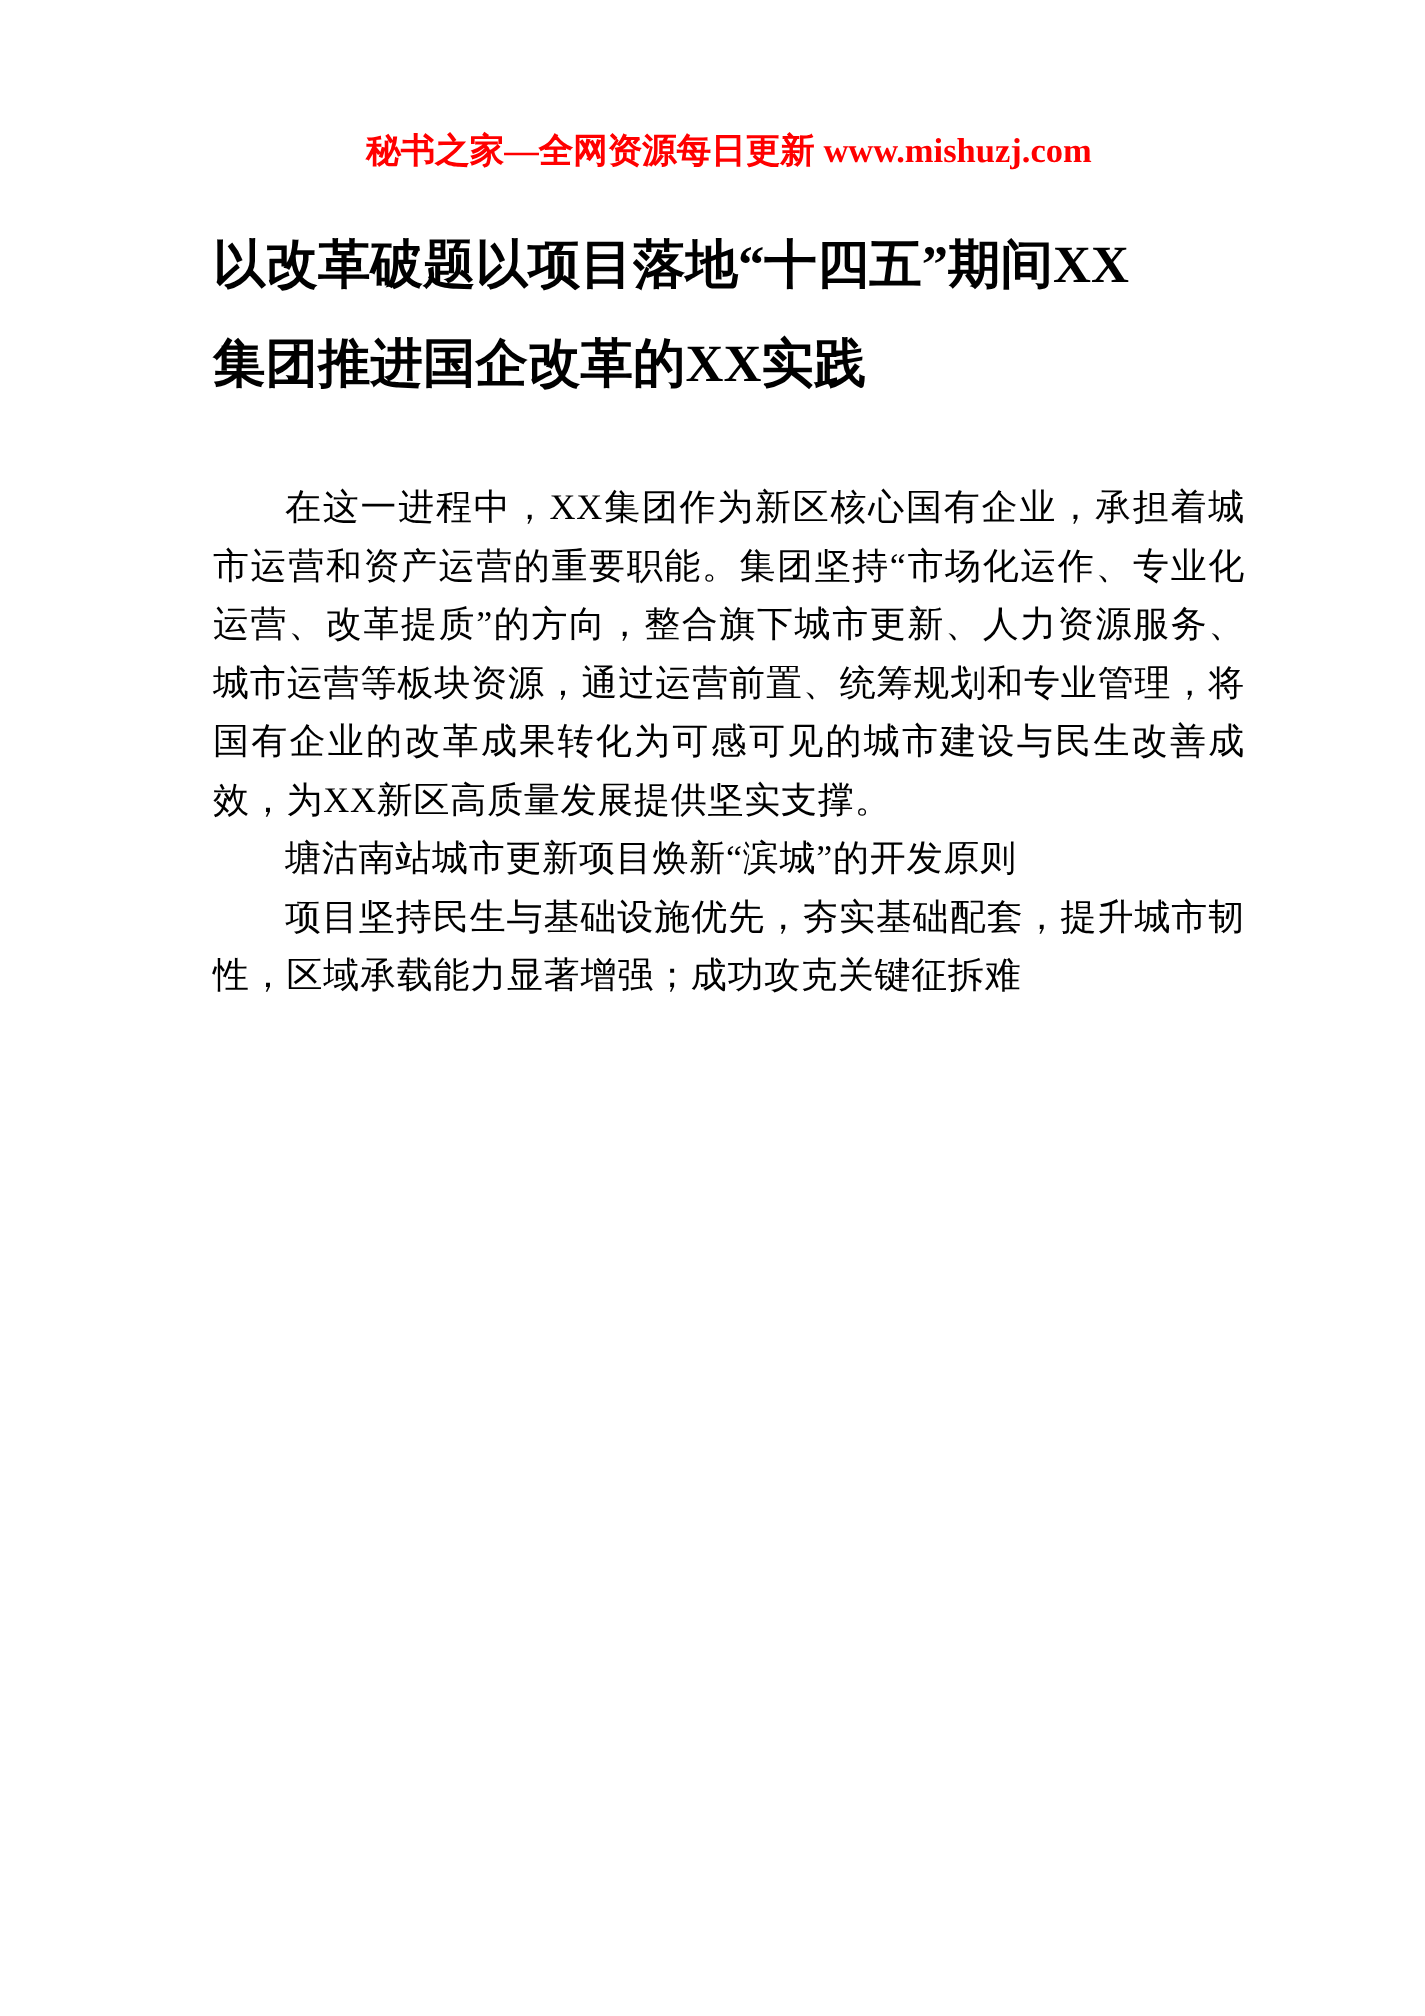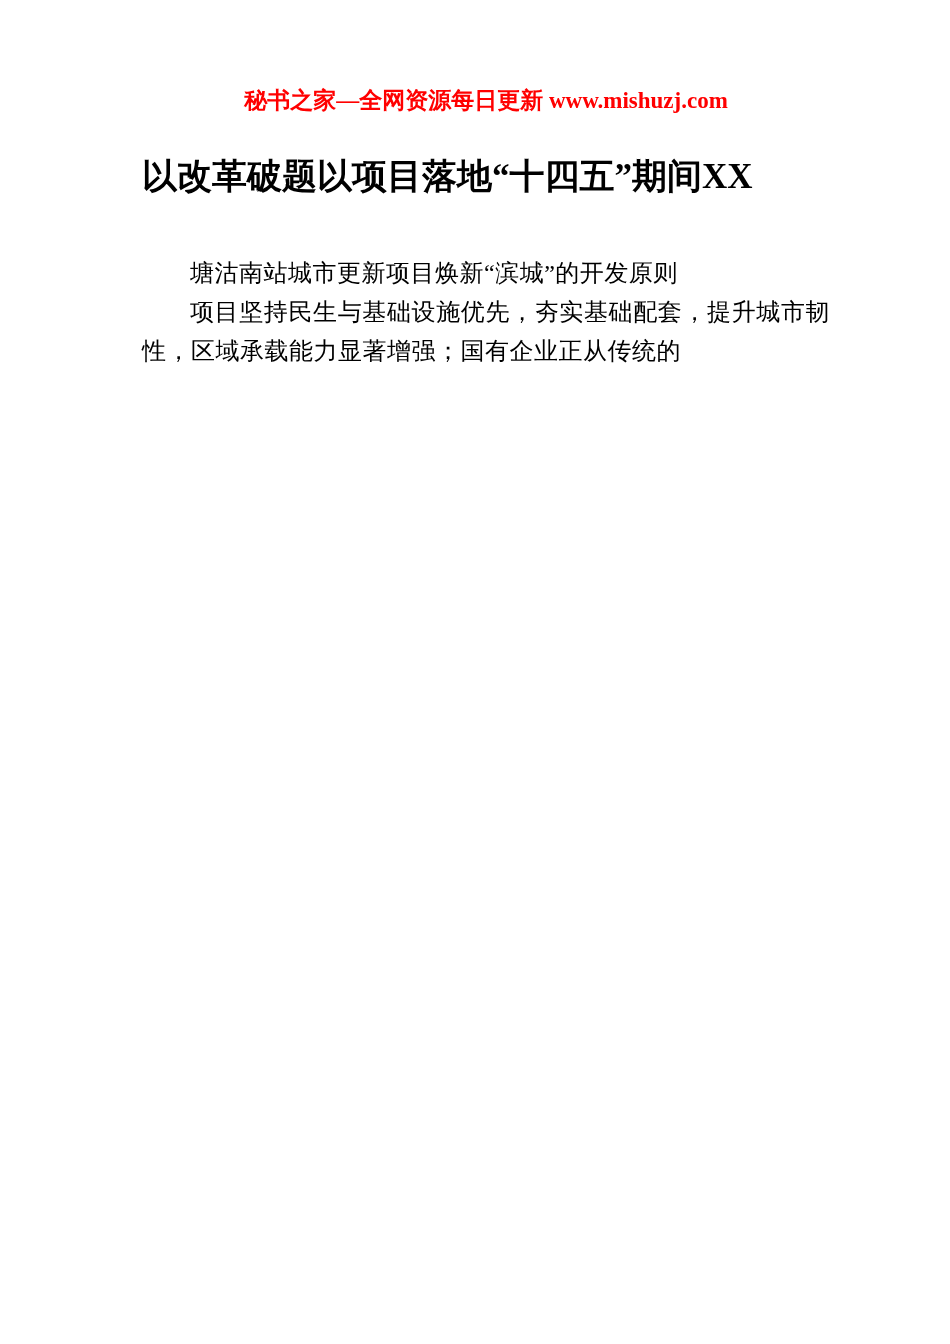--- a/index.html
+++ b/index.html
@@ -58,20 +58,22 @@
 <body>
 
 <div class="page">
 
   <div class="site-header">
     <span class="site-name">秘书之家</span><span class="site-tagline">—全网资源每日更新 </span><span class="site-url">www.mishuzj.com</span>
   </div>
 
   <h1 class="doc-title">
     <span class="title-line">以改革破题以项目落地“十四五”期间XX</span><br>
+    <span class="title-line">集团推进国企改革的XX实践</span>
   </h1>
 
   <div class="doc-body">
+    <p>在这一进程中，XX集团作为新区核心国有企业，承担着城市运营和资产运营的重要职能。集团坚持“市场化运作、专业化运营、改革提质”的方向，整合旗下城市更新、人力资源服务、城市运营等板块资源，通过运营前置、统筹规划和专业管理，将国有企业的改革成果转化为可感可见的城市建设与民生改善成效，为XX新区高质量发展提供坚实支撑。</p>
     <p>塘沽南站城市更新项目焕新“滨城”的开发原则</p>
-    <p>项目坚持民生与基础设施优先，夯实基础配套，提升城市韧性，区域承载能力显著增强；国有企业正从传统的</p>
+    <p>项目坚持民生与基础设施优先，夯实基础配套，提升城市韧性，区域承载能力显著增强；成功攻克关键征拆难</p>
   </div>
 
 </div>
 
 </body></html>

